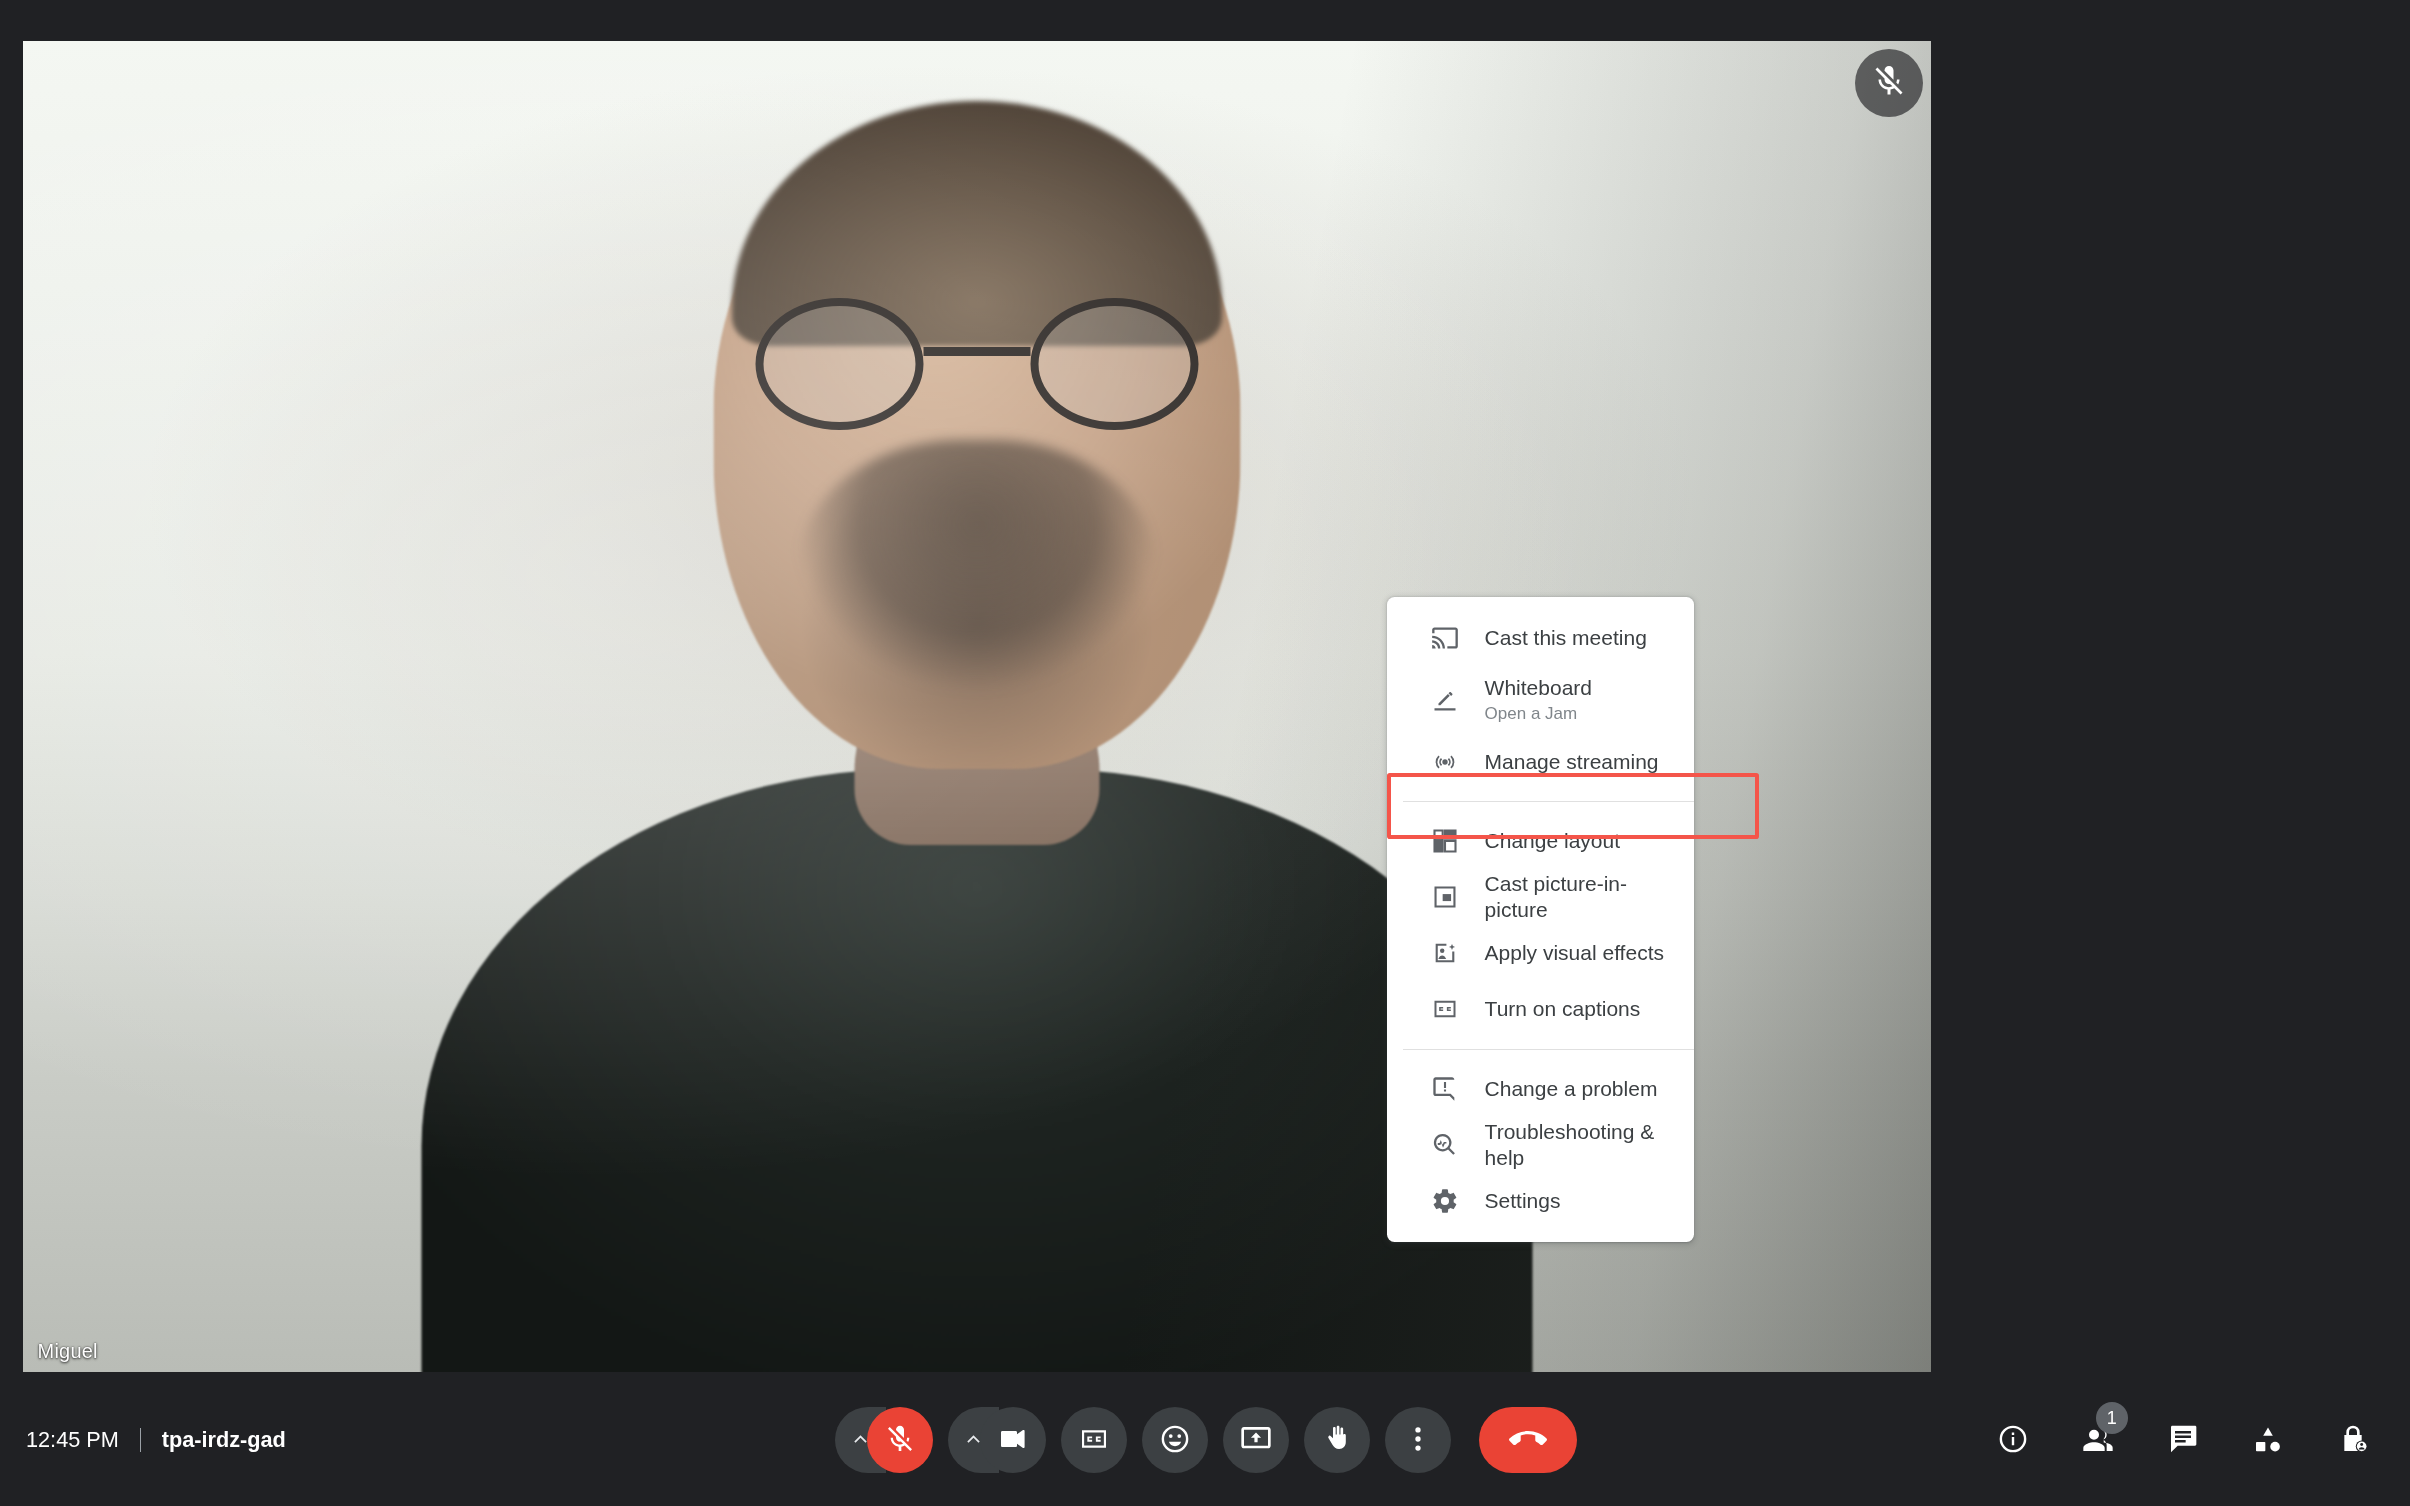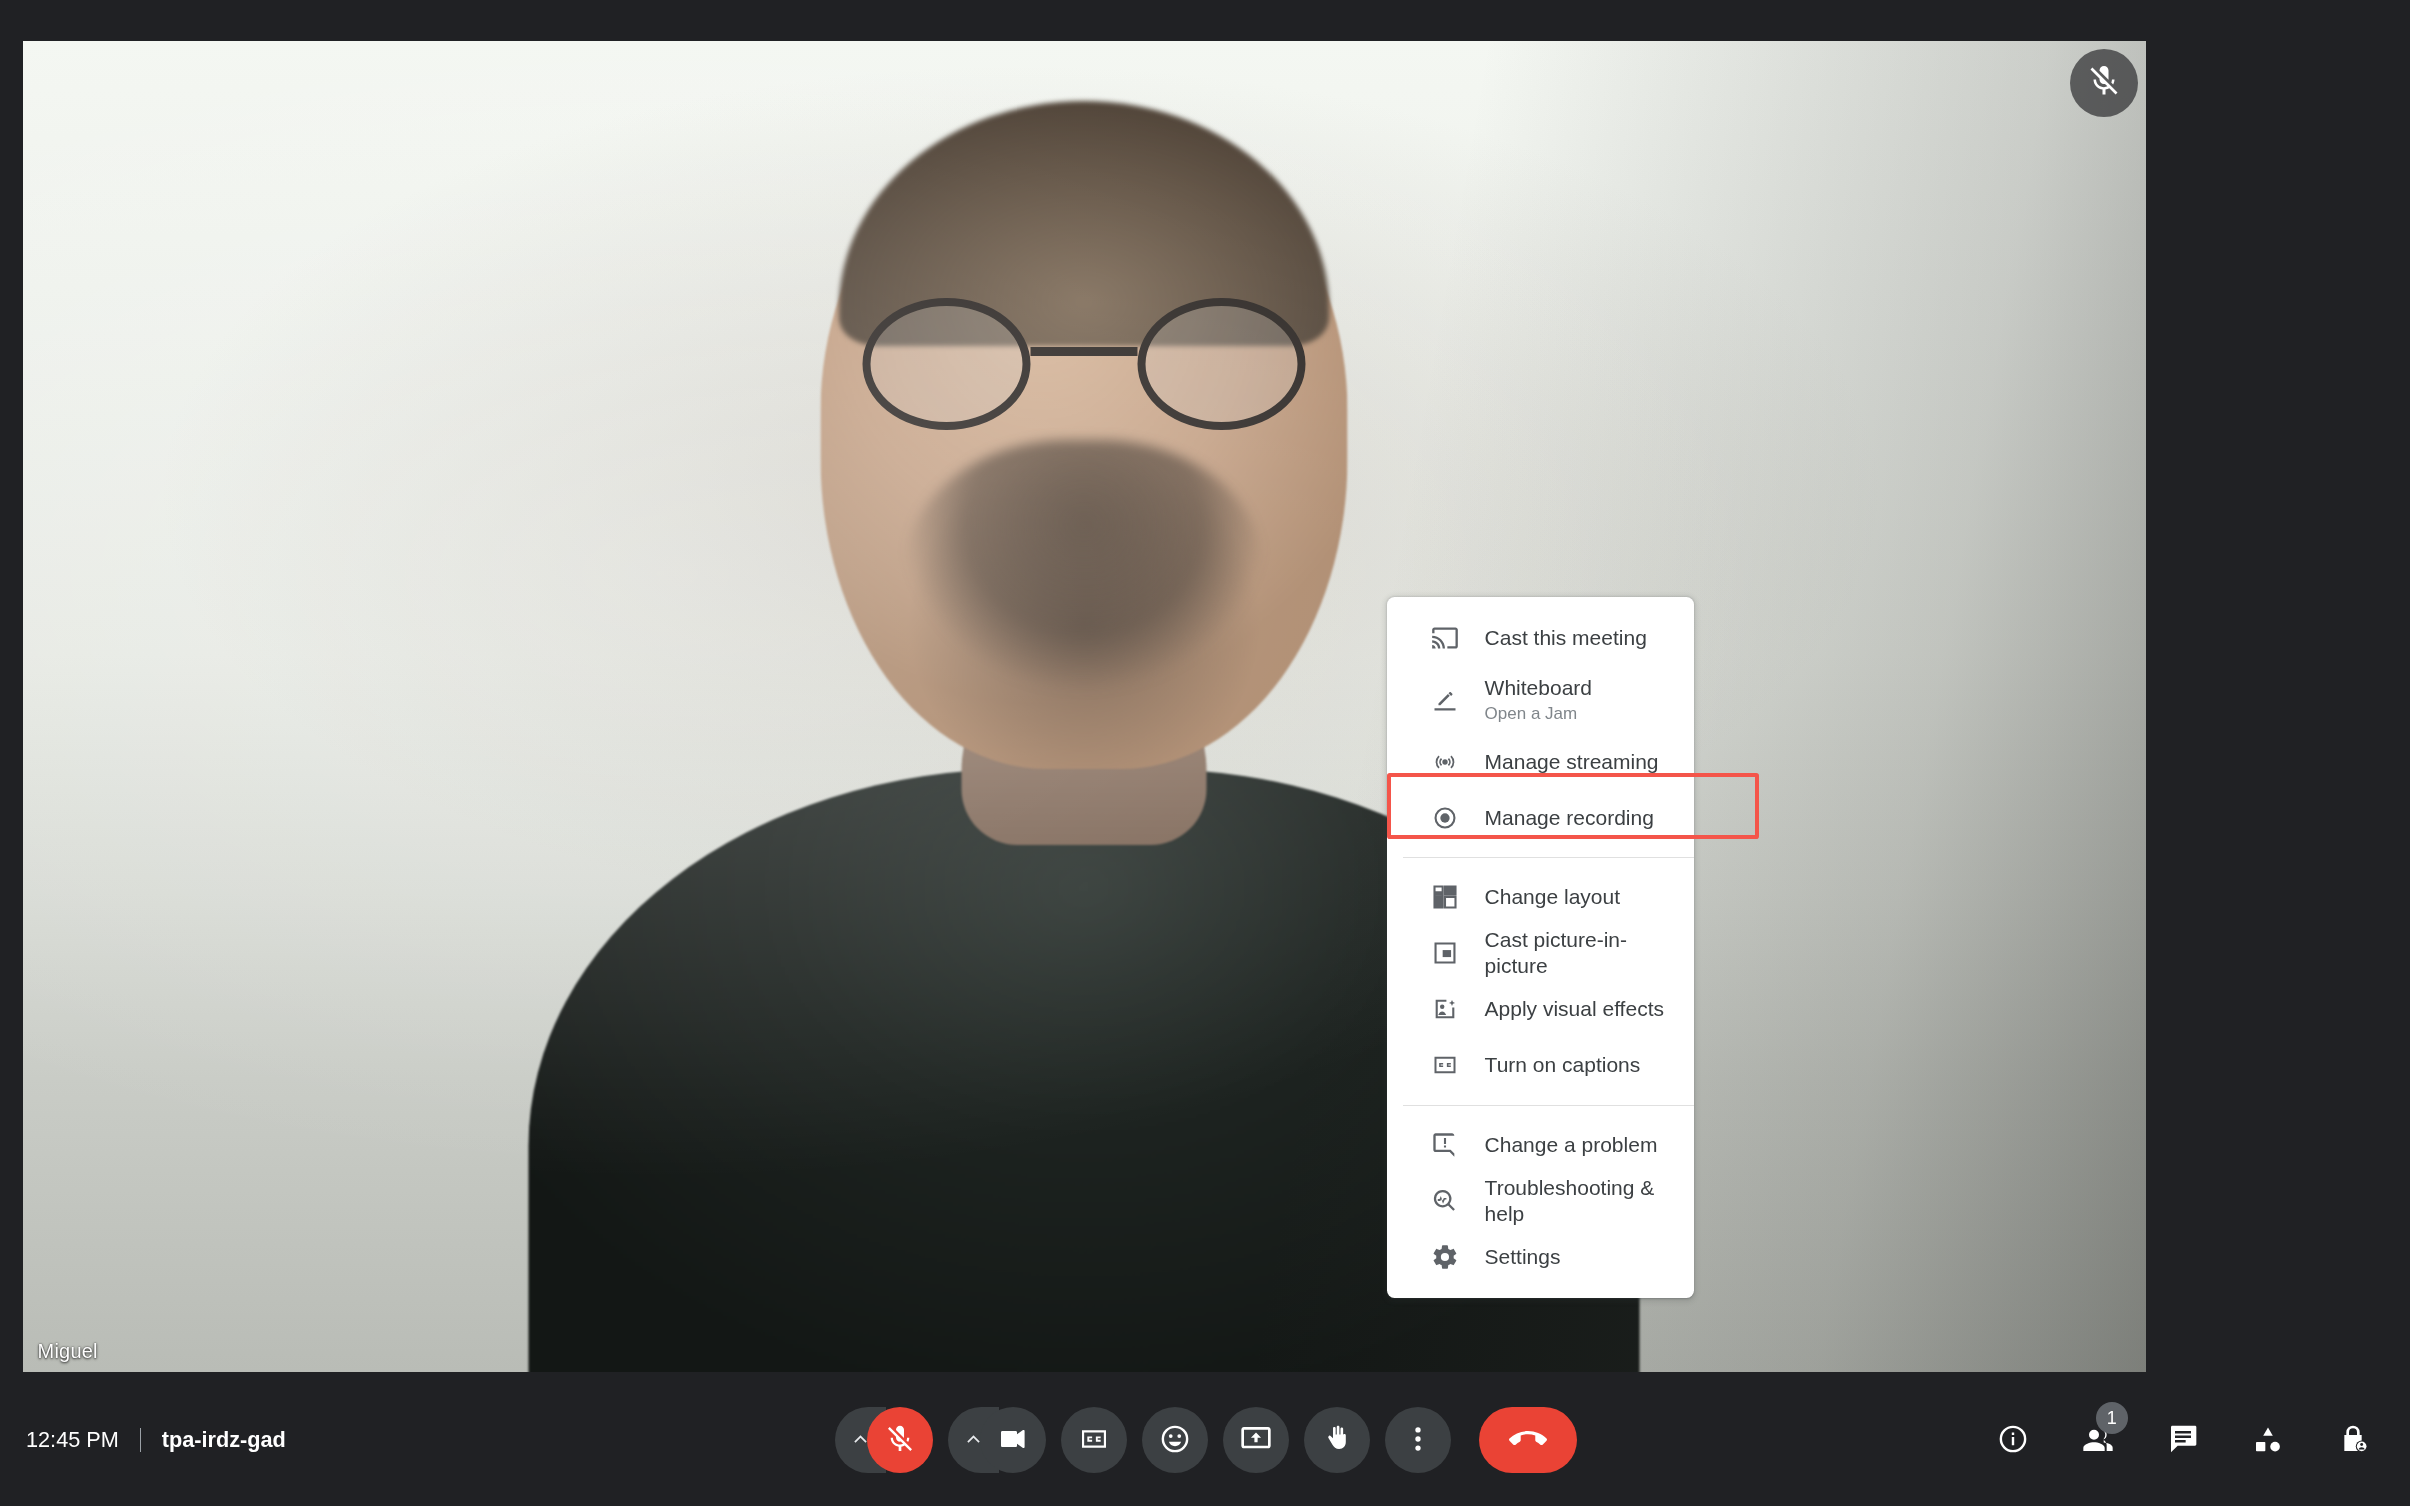--- a/index.html
+++ b/index.html
@@ -14,21 +14,21 @@
   #app {
     position: relative;
     width: 2411px; height: 1507px;
     background: #202124;
   }
 
   
   .stage {
     position: absolute;
     left: 22.6px; top: 41px;
-    width: 2123px; height: 1331px;
+    width: 1908px; height: 1331px;
     overflow: hidden;
     background: #cfd0cc;
   }
 
   .video-feed {
     position: absolute; inset: 0;
     background:
       radial-gradient(ellipse 58% 46% at 47% 34%, rgba(170,160,150,0.35) 0%, rgba(0,0,0,0) 70%),
       linear-gradient(180deg, #f4f7f2 0%, #eef1ec 22%, #e6e9e3 46%, #d8dbd5 64%, #c9ccc6 78%, #b9bcb6 100%);
   }
@@ -324,31 +324,20 @@
         <svg viewBox="0 0 24 24">
             <circle cx="12" cy="12" r="2.3"></circle>
             <path d="M8.5 8.5a4.95 4.95 0 0 0 0 7l1.06-1.06a3.45 3.45 0 0 1 0-4.88L8.5 8.5zm6.94 0-1.06 1.06a3.45 3.45 0 0 1 0 4.88l1.06 1.06a4.95 4.95 0 0 0 0-7zM6.34 6.34a8 8 0 0 0 0 11.32l1.06-1.06a6.5 6.5 0 0 1 0-9.19L6.34 6.34zm11.32 0-1.06 1.06a6.5 6.5 0 0 1 0 9.19l1.06 1.06a8 8 0 0 0 0-11.32z"></path>
           </svg>
       </span>
       <span class="mi-text">
         <span class="mi-label">Manage streaming</span>
       </span>
     </div>
 
-    <div class="menu-item">
-      <span class="mi-icon">
-        <svg viewBox="0 0 24 24">
-            <path d="M12 3a9 9 0 1 0 0 18 9 9 0 0 0 0-18zm0 16.2A7.2 7.2 0 1 1 12 4.8a7.2 7.2 0 0 1 0 14.4z"></path>
-            <circle cx="12" cy="12" r="4"></circle>
-          </svg>
-      </span>
-      <span class="mi-text">
-        <span class="mi-label">Manage recording</span>
-      </span>
-    </div>
 
     <div class="menu-divider"></div>
 
     <div class="menu-item">
       <span class="mi-icon">
         <svg viewBox="0 0 24 24">
             <path d="M3 3h7v5H3V3zm0 7h7v11H3V10zm9-7h9v7h-9V3zm0 9h9v9h-9v-9z" fill="none" stroke="#5f6368" stroke-width="1.8"></path>
             <rect x="12" y="3" width="9" height="7"></rect>
             <rect x="3" y="10.5" width="7" height="10.5"></rect>
           </svg>

